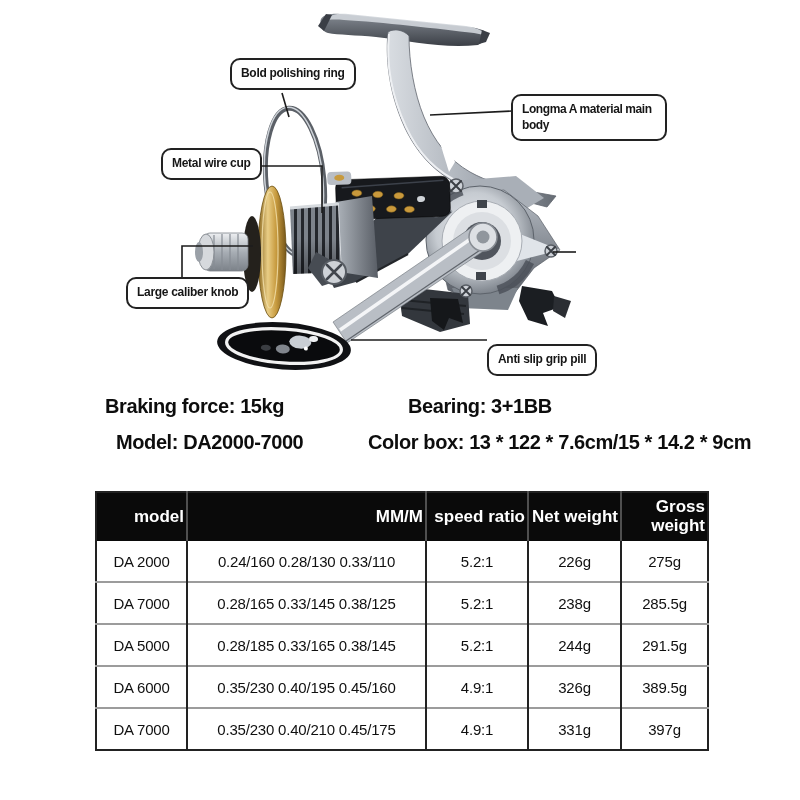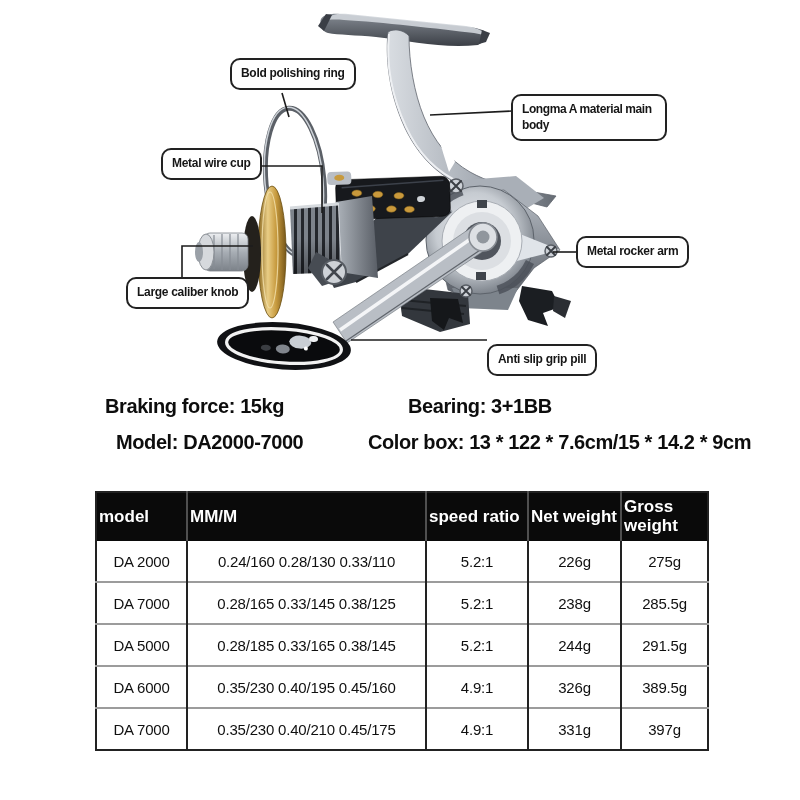--- a/index.html
+++ b/index.html
@@ -20,21 +20,21 @@
     white-space:nowrap;
   }
   .spec-table{
     position:absolute;left:95px;top:491px;width:612px;
     border-collapse:collapse;border:2px solid #222;
     font-family:"Liberation Sans",sans-serif;
     table-layout:fixed;
   }
   .spec-table th{
     background:#0a0a0a;color:#ffffff;font-size:17px;font-weight:700;
-    height:48px;text-align:left;vertical-align:middle;line-height:1.1;
+    height:48px;text-align:right;vertical-align:middle;line-height:1.1;
     border-left:2px solid #4f4f4f;padding:0 2px;
   }
   .spec-table th:first-child{border-left:none;}
   .spec-table td{
     background:#ffffff;color:#101010;font-size:15px;height:40px;
     text-align:center;vertical-align:middle;
     border-left:2px solid #222;padding:0 2px;letter-spacing:-0.2px;margin-top:11px;
   }
   .spec-table td:first-child{border-left:none;}
   .spec-table tbody tr + tr td{border-top:2px solid #9c9c9c;}
@@ -223,21 +223,20 @@
         <path d="M182,277 L182,246 L253,246"></path>
         <path d="M576,252 L553,252"></path>
         <path d="M487,340 L351,340"></path>
       </g>
     </svg>
 
     <div class="callout" style="left:230px;top:58px;">Bold polishing ring</div>
     <div class="callout" style="left:161px;top:148px;">Metal wire cup</div>
     <div class="callout wrap" style="left:511px;top:94px;">Longma A material main body</div>
     <div class="callout" style="left:126px;top:277px;">Large caliber knob</div>
-    <div class="callout" style="left:576px;top:236px;">Metal rocker arm</div>
     <div class="callout" style="left:487px;top:344px;">Anti slip grip pill</div>
   </div>
 
   <div class="spec-line" style="left:105px;top:395px;">Braking force: 15kg</div>
   <div class="spec-line" style="left:408px;top:395px;">Bearing: 3+1BB</div>
   <div class="spec-line" style="left:116px;top:431px;">Model: DA2000-7000</div>
   <div class="spec-line" style="left:368px;top:431px;">Color box: 13 * 122 * 7.6cm/15 * 14.2 * 9cm</div>
 
   <table class="spec-table">
     <colgroup>

